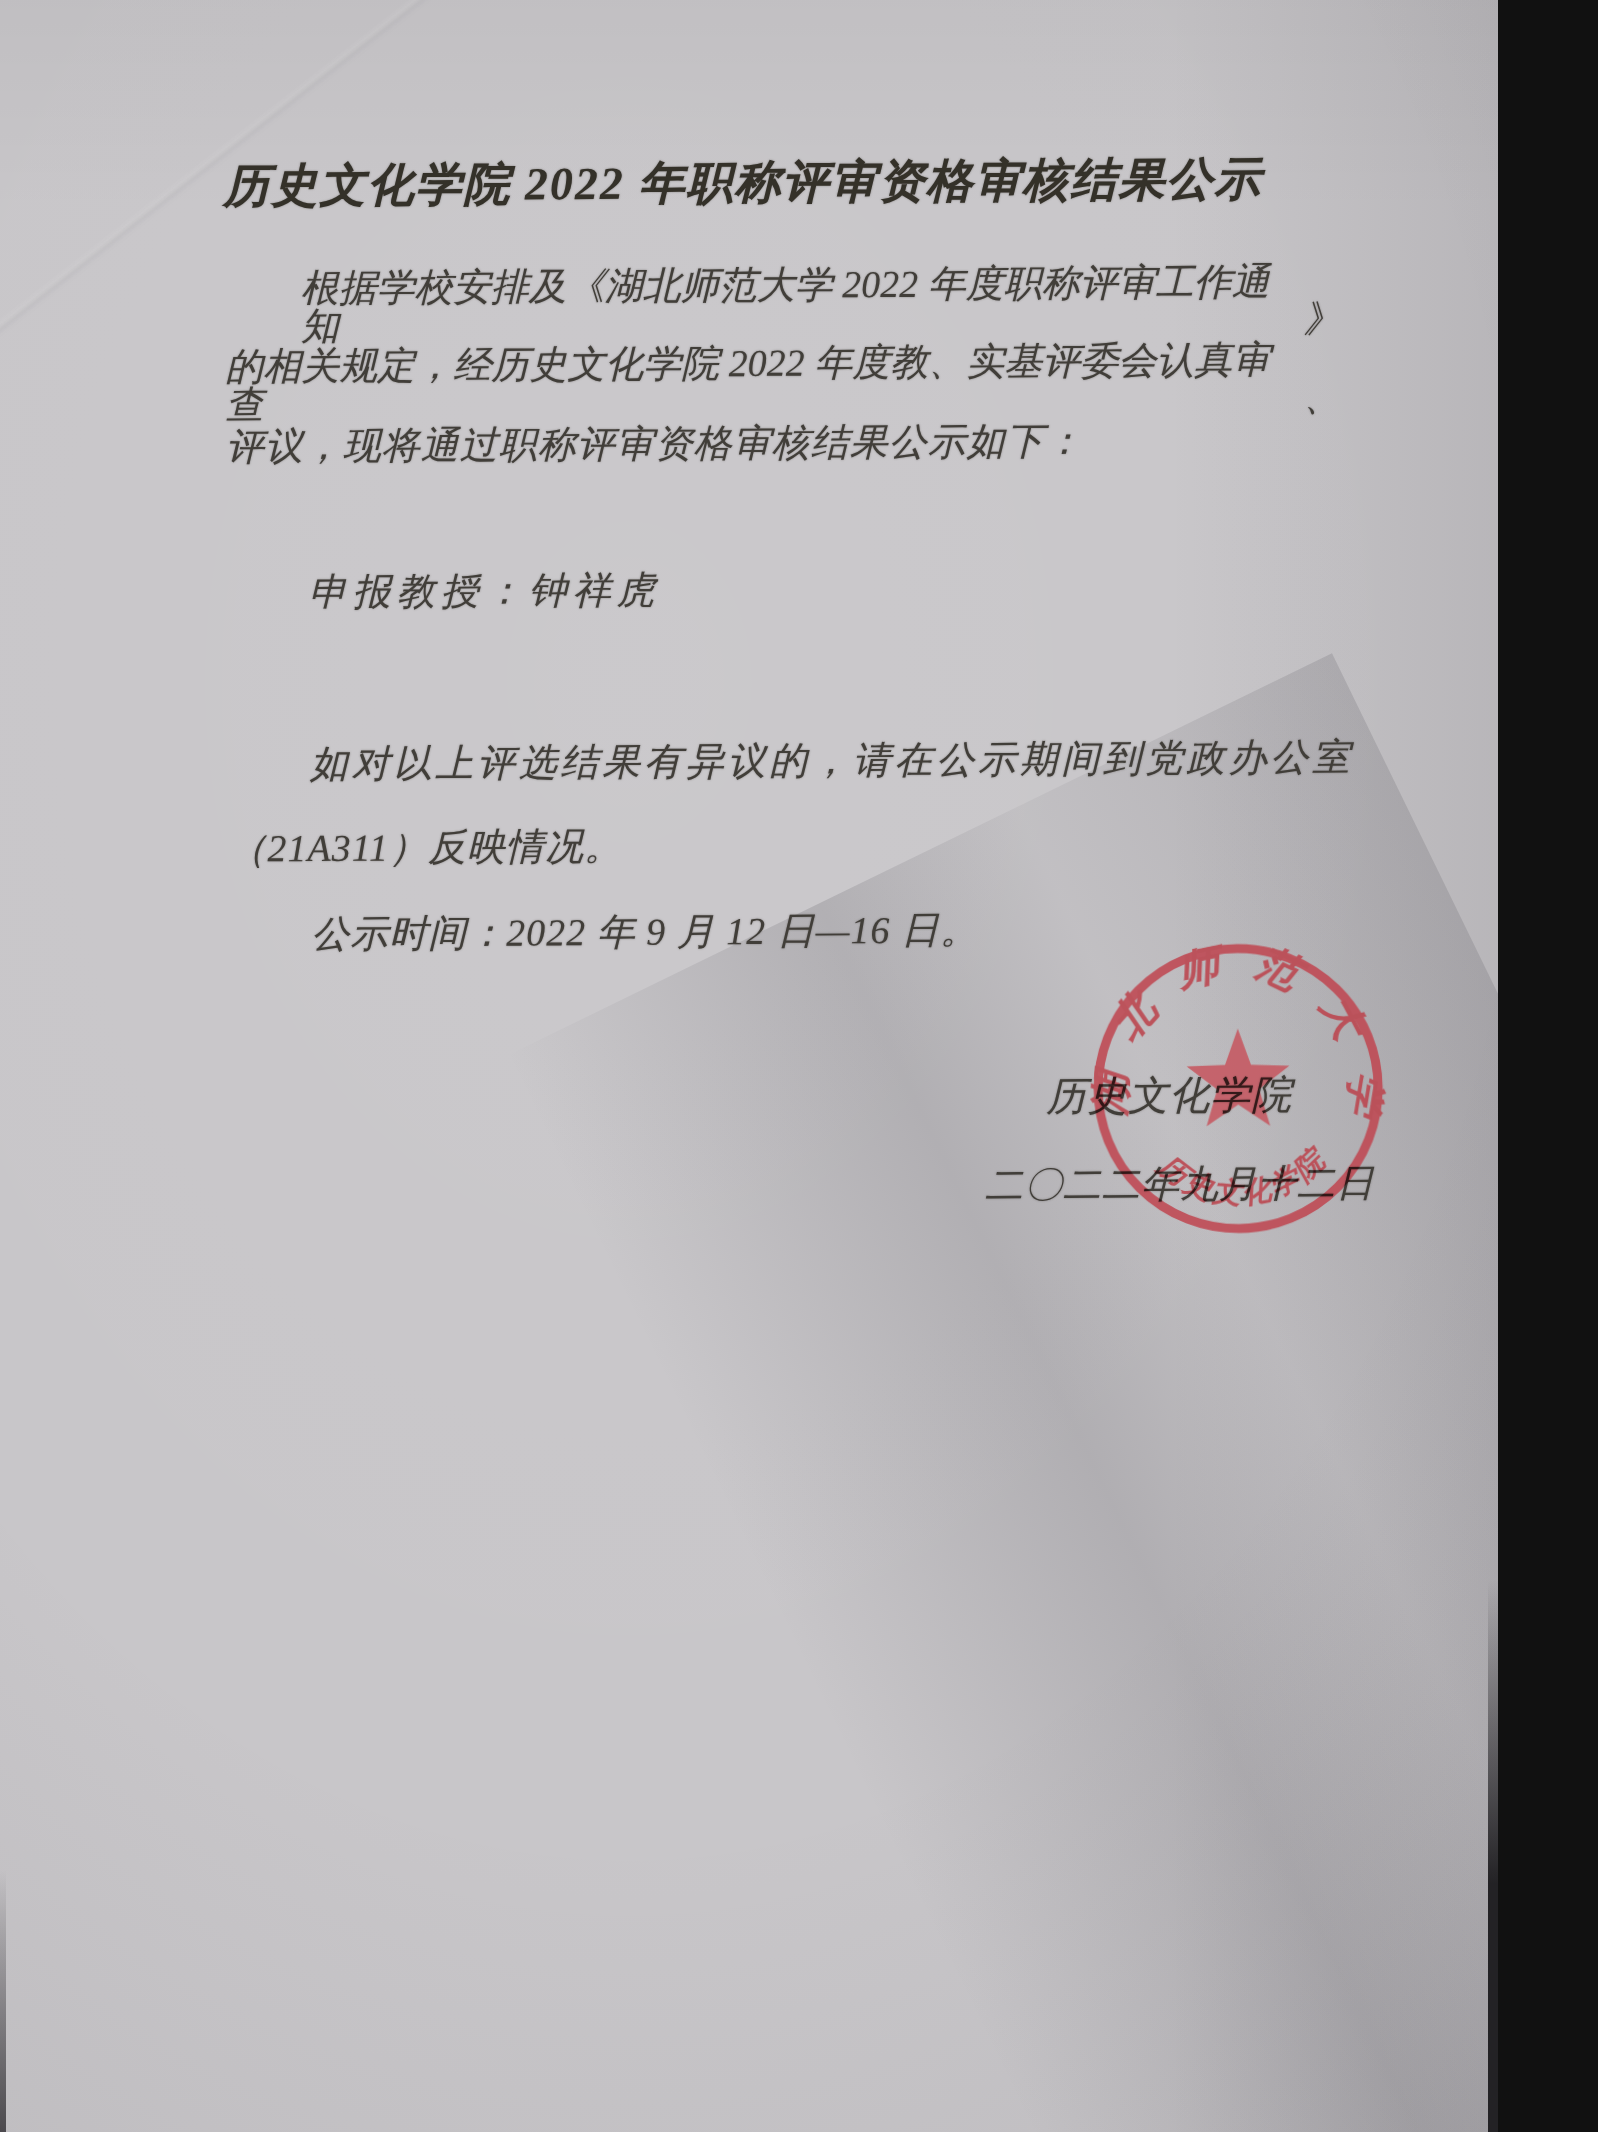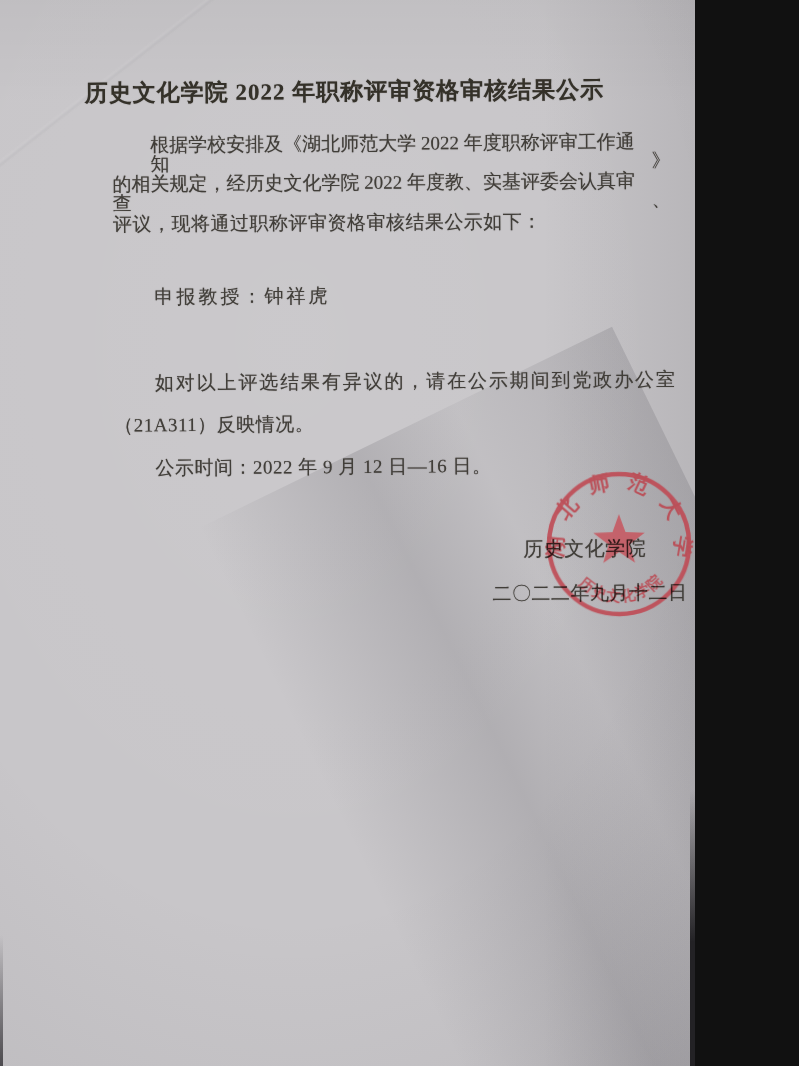--- a/index.html
+++ b/index.html
@@ -1,25 +1,26 @@
 <!DOCTYPE html>
 <html><head>
 <meta charset="utf-8">
 <style>
   html,body{margin:0;padding:0;background:#111;}
   #photo{
     position:relative;
-    width:695px;height:1066px;
+    width:749px;height:1066px;
     overflow:hidden;
     font-family:"Liberation Serif","DejaVu Serif",serif;
     background-color:#c8c6c9;
     background-image:
       radial-gradient(130% 120% at 42% 32%, rgba(255,255,255,0.05) 0%, rgba(0,0,0,0) 45%, rgba(35,33,40,0.13) 100%),
       linear-gradient(to right, rgba(0,0,0,0) 78%, rgba(45,43,50,0.10) 100%),
       linear-gradient(to bottom, rgba(0,0,0,0.04) 0%, rgba(0,0,0,0) 10%);
+    font-style: italic;
   }
   
   .shadow-band{
     position:absolute; right:-120px; bottom:-140px;
     width:460px; height:820px;
     transform:rotate(-26deg);
     background:linear-gradient(to right,
       rgba(52,50,58,0) 0%, rgba(52,50,58,0.16) 38%,
       rgba(52,50,58,0.05) 62%, rgba(52,50,58,0.15) 100%);
     pointer-events:none;

